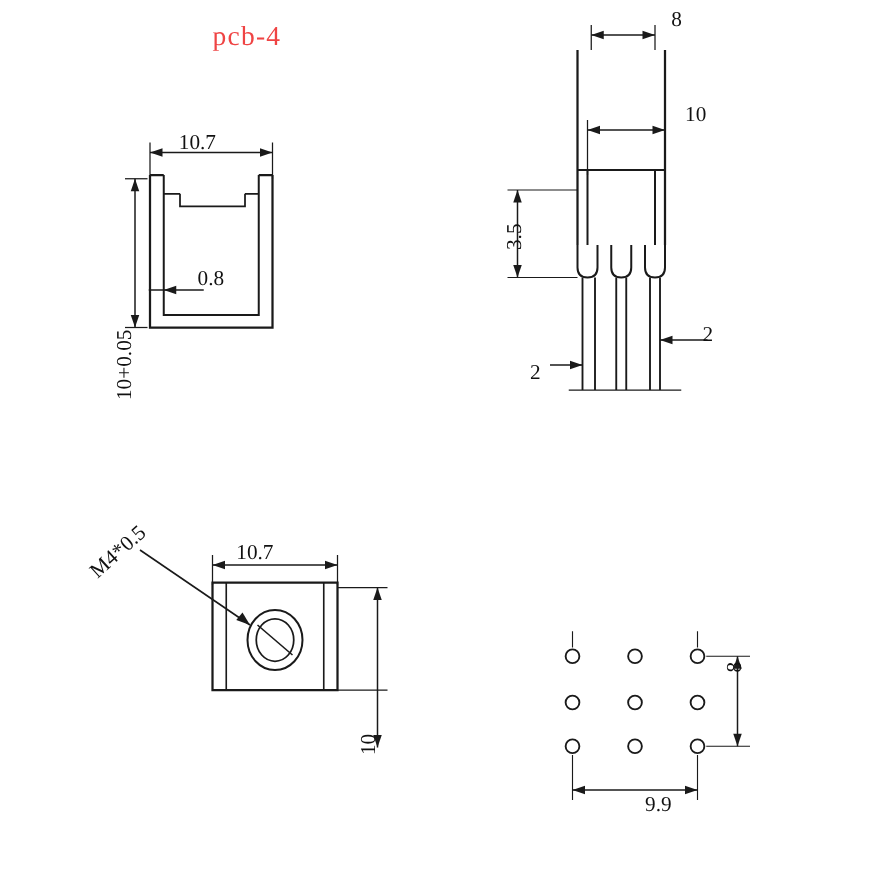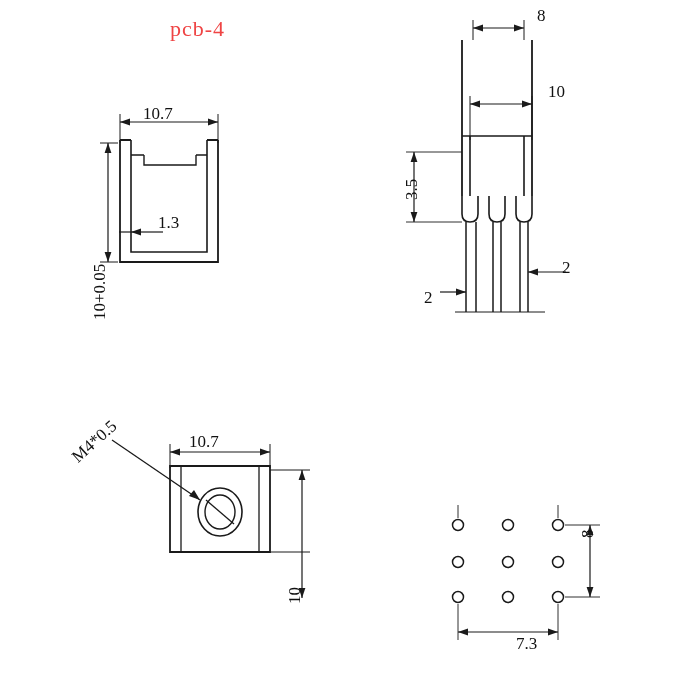--- a/index.html
+++ b/index.html
@@ -123,29 +123,29 @@
 
       <path d="M458 632 L558 632" stroke-width="1.2"></path>
       <path d="M458 632 L468 628.6 L468 635.4 Z" fill="#1a1a1a" stroke="none"></path>
       <path d="M558 632 L548 628.6 L548 635.4 Z" fill="#1a1a1a" stroke="none"></path>
     </g>
   </svg>
 
   <div class="title" style="left:170px;top:16px;">pcb-4</div>
 
   <div class="lbl" style="left:143px;top:104px;">10.7</div>
-  <div class="lbl" style="left:158px;top:213px;">1.3</div>
+  <div class="lbl" style="left:158px;top:213px;">0.8</div>
   <div class="lbl rot90" style="left:90px;top:320px;">10+0.05</div>
 
   <div class="lbl" style="left:537px;top:6px;">8</div>
   <div class="lbl" style="left:548px;top:82px;">10</div>
   <div class="lbl rot90" style="left:402px;top:200px;">3.5</div>
   <div class="lbl" style="left:562px;top:258px;">2</div>
   <div class="lbl" style="left:424px;top:288px;">2</div>
 
   <div class="lbl" style="left:68px;top:452px;transform-origin:left top;transform:rotate(-42deg);">M4*0.5</div>
   <div class="lbl" style="left:189px;top:432px;">10.7</div>
   <div class="lbl rot90" style="left:285px;top:604px;">10</div>
 
   <div class="lbl rot90" style="left:578px;top:538px;">8</div>
-  <div class="lbl" style="left:516px;top:634px;">7.3</div>
+  <div class="lbl" style="left:516px;top:634px;">9.9</div>
 
 </div>
 
 </body></html>

